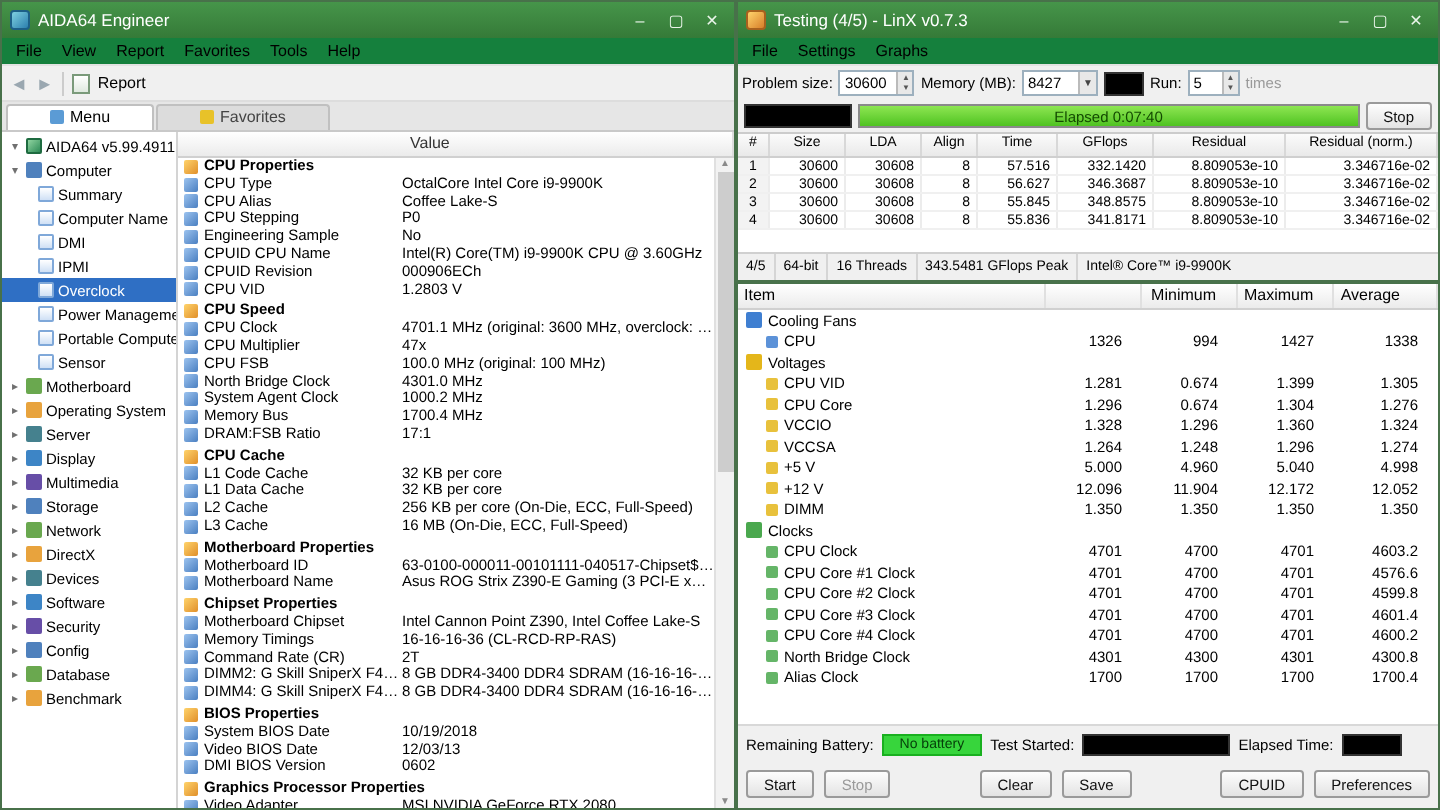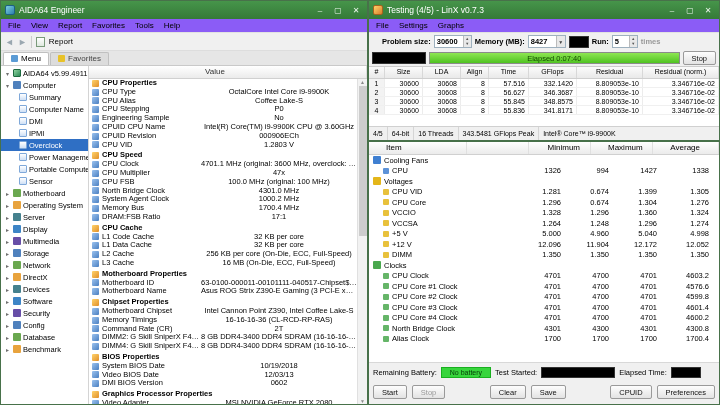--- a/index.html
+++ b/index.html
@@ -9,30 +9,30 @@
   #aida{left:0;top:0;width:368px;height:405px;}
   #linx{left:368px;top:0;width:352px;height:141px;z-index:3;}
   #stab{left:368px;top:141px;width:352px;height:264px;background:#fff;}
 
   .titlebar{height:18px;background:linear-gradient(#46954a,#357a38);display:flex;align-items:center;padding:0 4px;gap:4px;color:#fff;font-size:8.5px;flex:0 0 auto;}
   .titlebar .title{flex:1;white-space:nowrap;overflow:hidden;}
   .appico{width:10px;height:10px;border-radius:2px;background:linear-gradient(135deg,#7ed0e0,#2b7fae);border:1px solid #1c5f86;flex:0 0 auto;}
   .appico.linxico{background:linear-gradient(135deg,#ffd36b,#d87f2a);border-color:#a8611e;}
   .winbtn{width:14px;text-align:center;font-size:8px;color:#eaf5ea;}
 
-  .menubar{height:14px;display:flex;align-items:center;background:#8b5cf6;font-size:8px;padding:0 2px;border-bottom:1px solid #e2e2e2;flex:0 0 auto;}
+  .menubar{height:14px;display:flex;align-items:center;background:#15803d;font-size:8px;padding:0 2px;border-bottom:1px solid #e2e2e2;flex:0 0 auto;}
   .menu-item{padding:0 5px;}
 
   .toolbar{height:18px;display:flex;align-items:center;background:#f0f0f0;font-size:8px;gap:4px;padding:0 4px;border-bottom:1px solid #ddd;flex:0 0 auto;}
   .nav{color:#9aa7b0;font-size:9px;}
   .tsep{width:1px;height:12px;background:#ccc;}
   .repico{width:9px;height:10px;background:linear-gradient(#fff,#dfe9df);border:1px solid #7a9a7a;flex:0 0 auto;}
 
   .tabrow{height:15px;display:flex;align-items:flex-end;background:#e6e6e6;padding-left:2px;gap:1px;border-bottom:1px solid #c9c9c9;flex:0 0 auto;}
-  .tab{display:flex;align-items:center;gap:3px;font-size:8px;padding:1px 7px 2px;background:#dcdcdc;border:1px solid #c0c0c0;border-bottom:none;border-radius:2px 2px 0 0;color:#444;}
+  .tab{display:flex;align-items:center;gap:3px;font-size:8px;padding:1px 21px 2px;background:#dcdcdc;border:1px solid #c0c0c0;border-bottom:none;border-radius:2px 2px 0 0;color:#444;}
   .tab.active{background:#fff;color:#000;}
   .tabico{width:7px;height:7px;background:#5b9bd5;border-radius:1px;}
   .tab:nth-child(2) .tabico{background:#e8c229;}
 
   .aida-body{flex:1;display:flex;min-height:0;background:#fff;}
   .tree{width:88px;border-right:1px solid #d4d4d4;overflow:hidden;padding-top:1px;background:#fff;flex:0 0 auto;}
   .tree-row{height:12px;display:flex;align-items:center;gap:2px;font-size:7.5px;padding-left:3px;white-space:nowrap;overflow:hidden;}
   .tree-row .expander{width:7px;color:#707070;font-size:6px;text-align:center;flex:0 0 auto;}
   .tree-row.child{padding-left:18px;}
   .tree-row .ico{width:8px;height:8px;border-radius:1px;flex:0 0 auto;}
@@ -49,26 +49,26 @@
   .ch.value{flex:1;}
   .rows{flex:1;overflow:hidden;background:#fff;padding-right:10px;}
   .row{height:8.8px;line-height:8.8px;display:flex;align-items:center;font-size:7.5px;white-space:nowrap;}
   .row.section{margin-top:2px;font-weight:bold;}
   .rows .row:first-child{margin-top:0;}
   .row .ico{width:7px;height:7px;flex:0 0 auto;margin:0 3px;border-radius:1px;}
   .ico.sec{background:linear-gradient(135deg,#ffd36b,#e08f2a);}
   .ico.fld{background:linear-gradient(135deg,#9cc3ef,#4a7fc1);}
   .fname{width:99px;flex:0 0 auto;overflow:hidden;text-overflow:ellipsis;}
   .sec-title{flex:1;overflow:hidden;}
-  .fvalue{flex:1;overflow:hidden;text-overflow:ellipsis;text-align:center;}
+  .fvalue{flex:1;overflow:hidden;text-overflow:ellipsis;}
   .scroll{position:absolute;right:0;top:13px;bottom:0;width:10px;background:#f2f2f2;border-left:1px solid #e0e0e0;display:flex;flex-direction:column;align-items:center;font-size:5px;color:#8a8a8a;}
   .sb-thumb{width:8px;height:150px;background:#cdcdcd;margin-top:1px;}
   .sb-fill{flex:1;}
 
-  .lx-controls{height:17px;display:flex;align-items:center;gap:3px;padding:0 13px;font-size:7.5px;background:#f0f0f0;flex:0 0 auto;white-space:nowrap;font-weight:bold;}
+  .lx-controls{height:17px;display:flex;align-items:center;gap:3px;padding:0 2px;font-size:7.5px;background:#f0f0f0;flex:0 0 auto;white-space:nowrap;}
   .fieldbox{background:#fff;border:1px solid #9db0be;height:13px;display:flex;align-items:center;padding-left:2px;overflow:hidden;}
   .fieldbox .val{flex:1;font-size:7.5px;}
   .spinner{width:38px;} .spinner.small{width:26px;}
   .spin-arrows{display:flex;flex-direction:column;width:8px;font-size:4px;line-height:4.5px;color:#555;text-align:center;background:#e8e8e8;border-left:1px solid #bbb;height:100%;justify-content:center;}
   .combo-arrow{width:9px;background:#e8e8e8;border-left:1px solid #bbb;font-size:5px;display:flex;align-items:center;justify-content:center;height:100%;color:#444;}
   .lcd{background:#000;border:1px solid #333;flex:0 0 auto;}
   .lcd.small{width:20px;height:12px;}
   .lcd.timebox{width:54px;height:12px;}
   .lcd.started{width:74px;height:11px;}
   .lcd.elapsed{width:30px;height:11px;}
@@ -88,21 +88,21 @@
   .gc.idx{background:#f3f3f3;text-align:center;padding:0;}
   .w0{width:16px;flex:0 0 auto;} .w1{width:38px;flex:0 0 auto;} .w2{width:38px;flex:0 0 auto;}
   .w3{width:28px;flex:0 0 auto;} .w4{width:40px;flex:0 0 auto;} .w5{width:48px;flex:0 0 auto;}
   .w6{width:66px;flex:0 0 auto;} .w7{flex:1;}
   .lx-filler{flex:1;background:#fff;}
   .lx-status{height:14px;display:flex;align-items:center;background:#f0f0f0;border-top:1px solid #d0d0d0;font-size:7px;flex:0 0 auto;}
   .seg{padding:0 4px;border-right:1px solid #d5d5d5;height:100%;display:flex;align-items:center;white-space:nowrap;overflow:hidden;}
   .seg:last-child{flex:1;border-right:none;}
 
   .s-header{height:13px;display:flex;background:linear-gradient(#fff,#ebebeb);border-bottom:1px solid #d0d0d0;font-size:8px;flex:0 0 auto;}
-  .sh{padding:1px 3px;border-right:1px solid #e0e0e0;white-space:nowrap;overflow:hidden;margin-left:14px;}
+  .sh{padding:1px 3px;border-right:1px solid #e0e0e0;white-space:nowrap;overflow:hidden;}
   .sh.c0{flex:1;}
   .sh.c1,.sh.c2,.sh.c3{width:48px;flex:0 0 auto;text-align:right;padding-right:10px;}
   .sh.c4{width:52px;flex:0 0 auto;text-align:right;padding-right:18px;}
   .s-body{flex:1;overflow:hidden;background:#fff;}
   .s-row{height:10.5px;display:flex;align-items:center;font-size:7.5px;}
   .s-label{flex:1;display:flex;align-items:center;gap:3px;padding-left:4px;overflow:hidden;white-space:nowrap;}
   .s-label.ind{padding-left:14px;}
   .s-val{width:48px;flex:0 0 auto;text-align:right;padding-right:10px;}
   .s-val.c4{width:52px;}
   .gico{width:8px;height:8px;border-radius:1px;flex:0 0 auto;}

